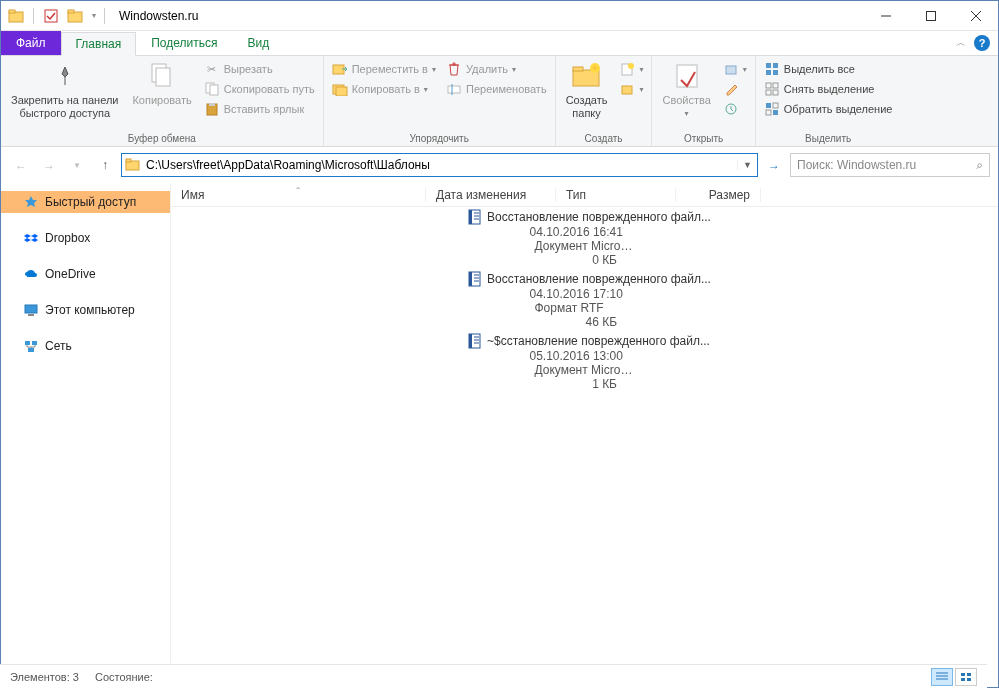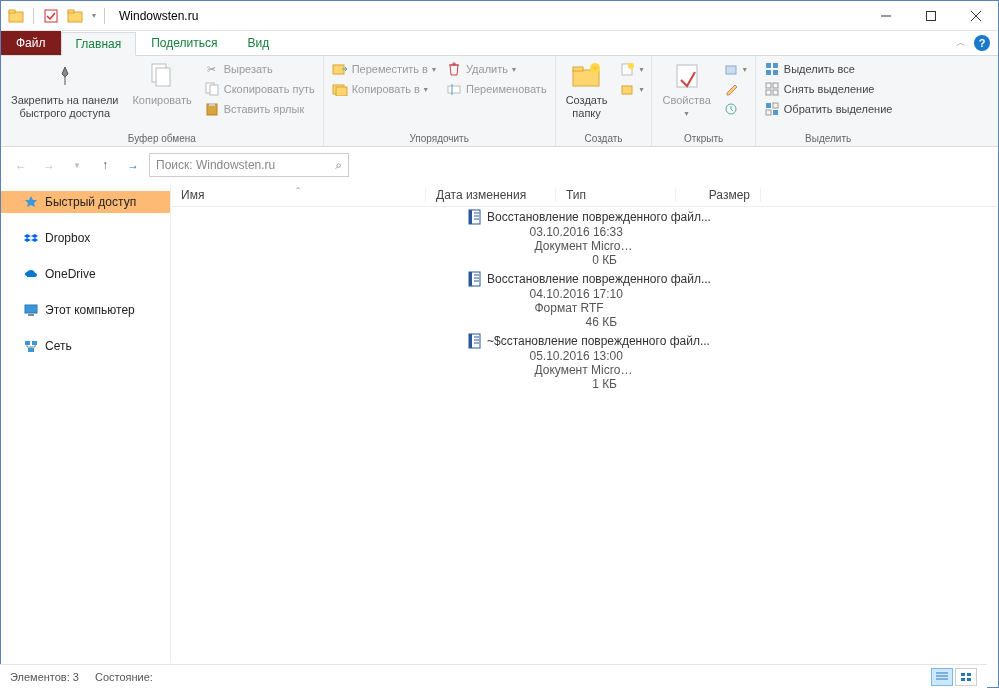--- a/index.html
+++ b/index.html
@@ -10,21 +10,21 @@
 .titlebar .qat { display: flex; align-items: center; gap: 2px; }
 .titlebar .qat-item { width: 22px; height: 22px; display: flex; align-items: center; justify-content: center; }
 .titlebar .title-text { margin-left: 10px; color: #000; }
 .titlebar .sep { width: 1px; height: 16px; background: #ccc; margin: 0 4px; }
 .titlebar .win-controls { margin-left: auto; display: flex; }
 .titlebar .win-btn { width: 45px; height: 29px; display: flex; align-items: center; justify-content: center; color: #333; }
 
 
 .ribbon-tabs { height: 24px; display: flex; align-items: stretch; background: #fff; padding-left: 0; }
 .ribbon-tab { padding: 0 14px; display: flex; align-items: center; font-size: 12px; color: #15803d; cursor: default; border: 1px solid transparent; }
-.ribbon-tab.file { background: #7f1d1d; color: #fff; }
+.ribbon-tab.file { background: #6d28d9; color: #fff; }
 .ribbon-tab.active { background: #f5f6f7; border: 1px solid #dadbdc; border-bottom-color: #f5f6f7; position: relative; top: 1px; }
 .ribbon-tabs .right { margin-left: auto; display: flex; align-items: center; padding-right: 8px; gap: 8px; }
 .help-icon { width: 16px; height: 16px; border-radius: 50%; background: #1979ca; color: #fff; display: flex; align-items: center; justify-content: center; font-size: 11px; font-weight: bold; }
 .chevron-up { color: #666; font-size: 10px; }
 
 
 .ribbon { height: 92px; background: #f5f6f7; border-top: 1px solid #dadbdc; border-bottom: 1px solid #dadbdc; display: flex; }
 .ribbon-group { border-right: 1px solid #e1e2e3; display: flex; flex-direction: column; padding: 2px 4px 0 4px; }
 .ribbon-group-body { flex: 1; display: flex; align-items: flex-start; gap: 2px; }
 .ribbon-group-label { text-align: center; font-size: 10px; color: #666; padding: 2px 0; }
@@ -352,20 +352,30 @@
     </div>
     <div class="ribbon-group-label">Выделить</div>
   </div>
 </div>
 
 <div class="navbar">
   <div class="nav-arrow">←</div>
   <div class="nav-arrow">→</div>
   <div class="nav-arrow" style="font-size:9px;">▾</div>
   <div class="nav-arrow enabled">↑</div>
+  <div class="addr-box">
+    <div class="folder-ic">
+        <svg width="16" height="14">
+          <rect x="1" y="3" width="13" height="9" fill="#ffd66e" stroke="#d9a43b"></rect>
+          <rect x="1" y="1" width="5" height="3" fill="#ffd66e" stroke="#d9a43b"></rect>
+        </svg>
+      </div>
+    <input type="text" value="C:\Users\freet\AppData\Roaming\Microsoft\Шаблоны" style="">
+    <div class="addr-dd">▼</div>
+  </div>
   <div class="go-btn">→</div>
   <div class="search-box">
     <span class="sp">Поиск: Windowsten.ru</span>
     <span style="color:#888;">⌕</span>
   </div>
 </div>
 
 <div class="main">
   <div class="sidebar">
     <div class="sb-item active">
@@ -432,21 +442,21 @@
               <svg class="doc-icon" width="16" height="16">
                 <rect x="2" y="1" width="11" height="14" fill="#fff" stroke="#2b579a"></rect>
                 <rect x="2" y="1" width="3" height="14" fill="#2b579a"></rect>
                 <line x1="7" y1="4" x2="12" y2="4" stroke="#2b579a"></line>
                 <line x1="7" y1="7" x2="12" y2="7" stroke="#2b579a"></line>
                 <line x1="7" y1="10" x2="12" y2="10" stroke="#2b579a"></line>
               </svg>
             </span>
             <span>Восстановление поврежденного файл...</span>
           </div>
-          <div class="c-date">03.10.2016 16:33</div>
+          <div class="c-date">04.10.2016 16:41</div>
           <div class="c-type">Документ Micros...</div>
           <div class="c-size">0 КБ</div>
         </div>
         <div class="file-row">
           <div class="c-name">
             <span>
               <svg class="doc-icon" width="16" height="16">
                 <rect x="2" y="1" width="11" height="14" fill="#fff" stroke="#2b579a"></rect>
                 <rect x="2" y="1" width="3" height="14" fill="#2b579a"></rect>
                 <line x1="7" y1="4" x2="12" y2="4" stroke="#2b579a"></line>

